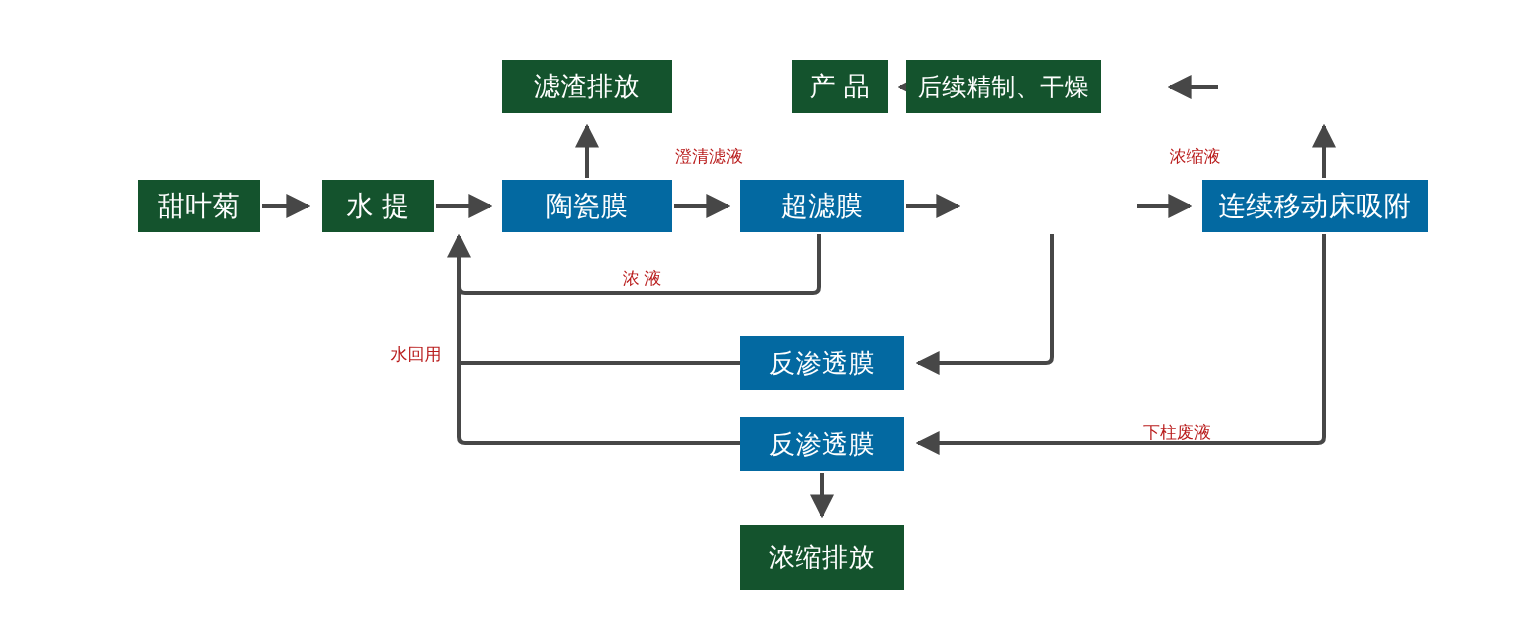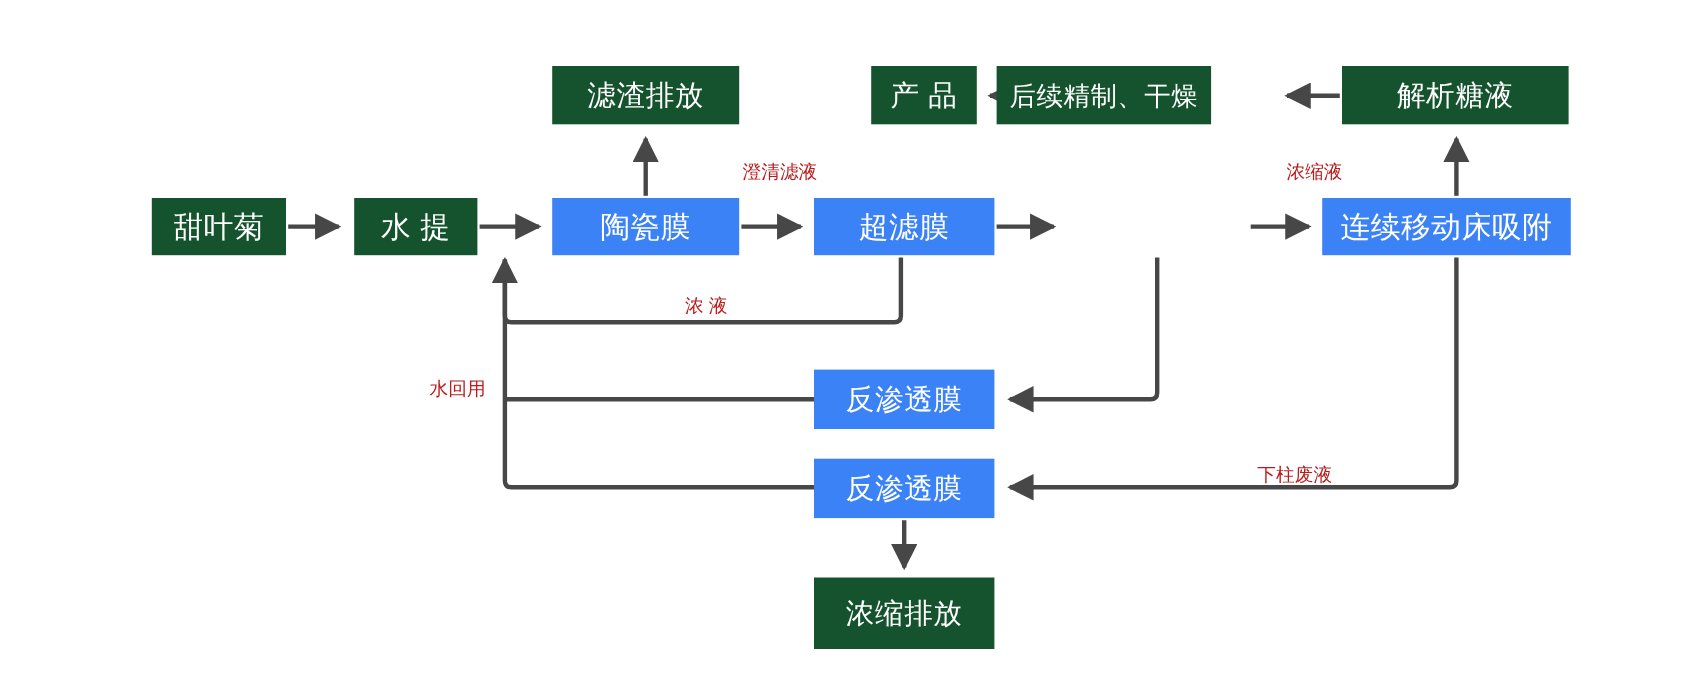--- a/index.html
+++ b/index.html
@@ -30,21 +30,21 @@
     display: flex;
     align-items: center;
     justify-content: center;
     color: #ffffff;
     letter-spacing: 0.02em;
     box-sizing: border-box;
     white-space: nowrap;
     font-weight: 400;
   }
   .node.light { background: #14532d; }
-  .node.dark  { background: #3b82f6; }
+  .node.dark  { background: #0369a1; }
 
   .edge-label {
     position: absolute;
     color: #b91c1c;
     font-size: 17px;
     white-space: nowrap;
     transform: translate(-50%, -50%);
   }
 </style>
 </head>
@@ -102,21 +102,20 @@
 
   <div class="node dark" style="left:740px; top:180px; width:164px; height:52px; font-size:27px;">超滤膜</div>
 
 
   <div class="node dark" style="left:1202px; top:180px; width:226px; height:52px; font-size:27px;">连续移动床吸附</div>
 
   <div class="node light" style="left:792px; top:60px; width:96px; height:53px; font-size:26px;">产 品</div>
 
   <div class="node light" style="left:906px; top:60px; width:195px; height:53px; font-size:24px;">后续精制、干燥</div>
 
-  <div class="node light" style="left:1220px; top:60px; width:206px; height:53px; font-size:26px;">解析糖液</div>
 
   <div class="node dark" style="left:740px; top:336px; width:164px; height:54px; font-size:26px;">反渗透膜</div>
 
   <div class="node dark" style="left:740px; top:417px; width:164px; height:54px; font-size:26px;">反渗透膜</div>
 
   <div class="node light" style="left:740px; top:525px; width:164px; height:65px; font-size:26px;">浓缩排放</div>
 
   <div class="edge-label" style="left:709px; top:156px;">澄清滤液</div>
 
   <div class="edge-label" style="left:1162px; top:156px;margin-left:33px;">浓缩液</div>

